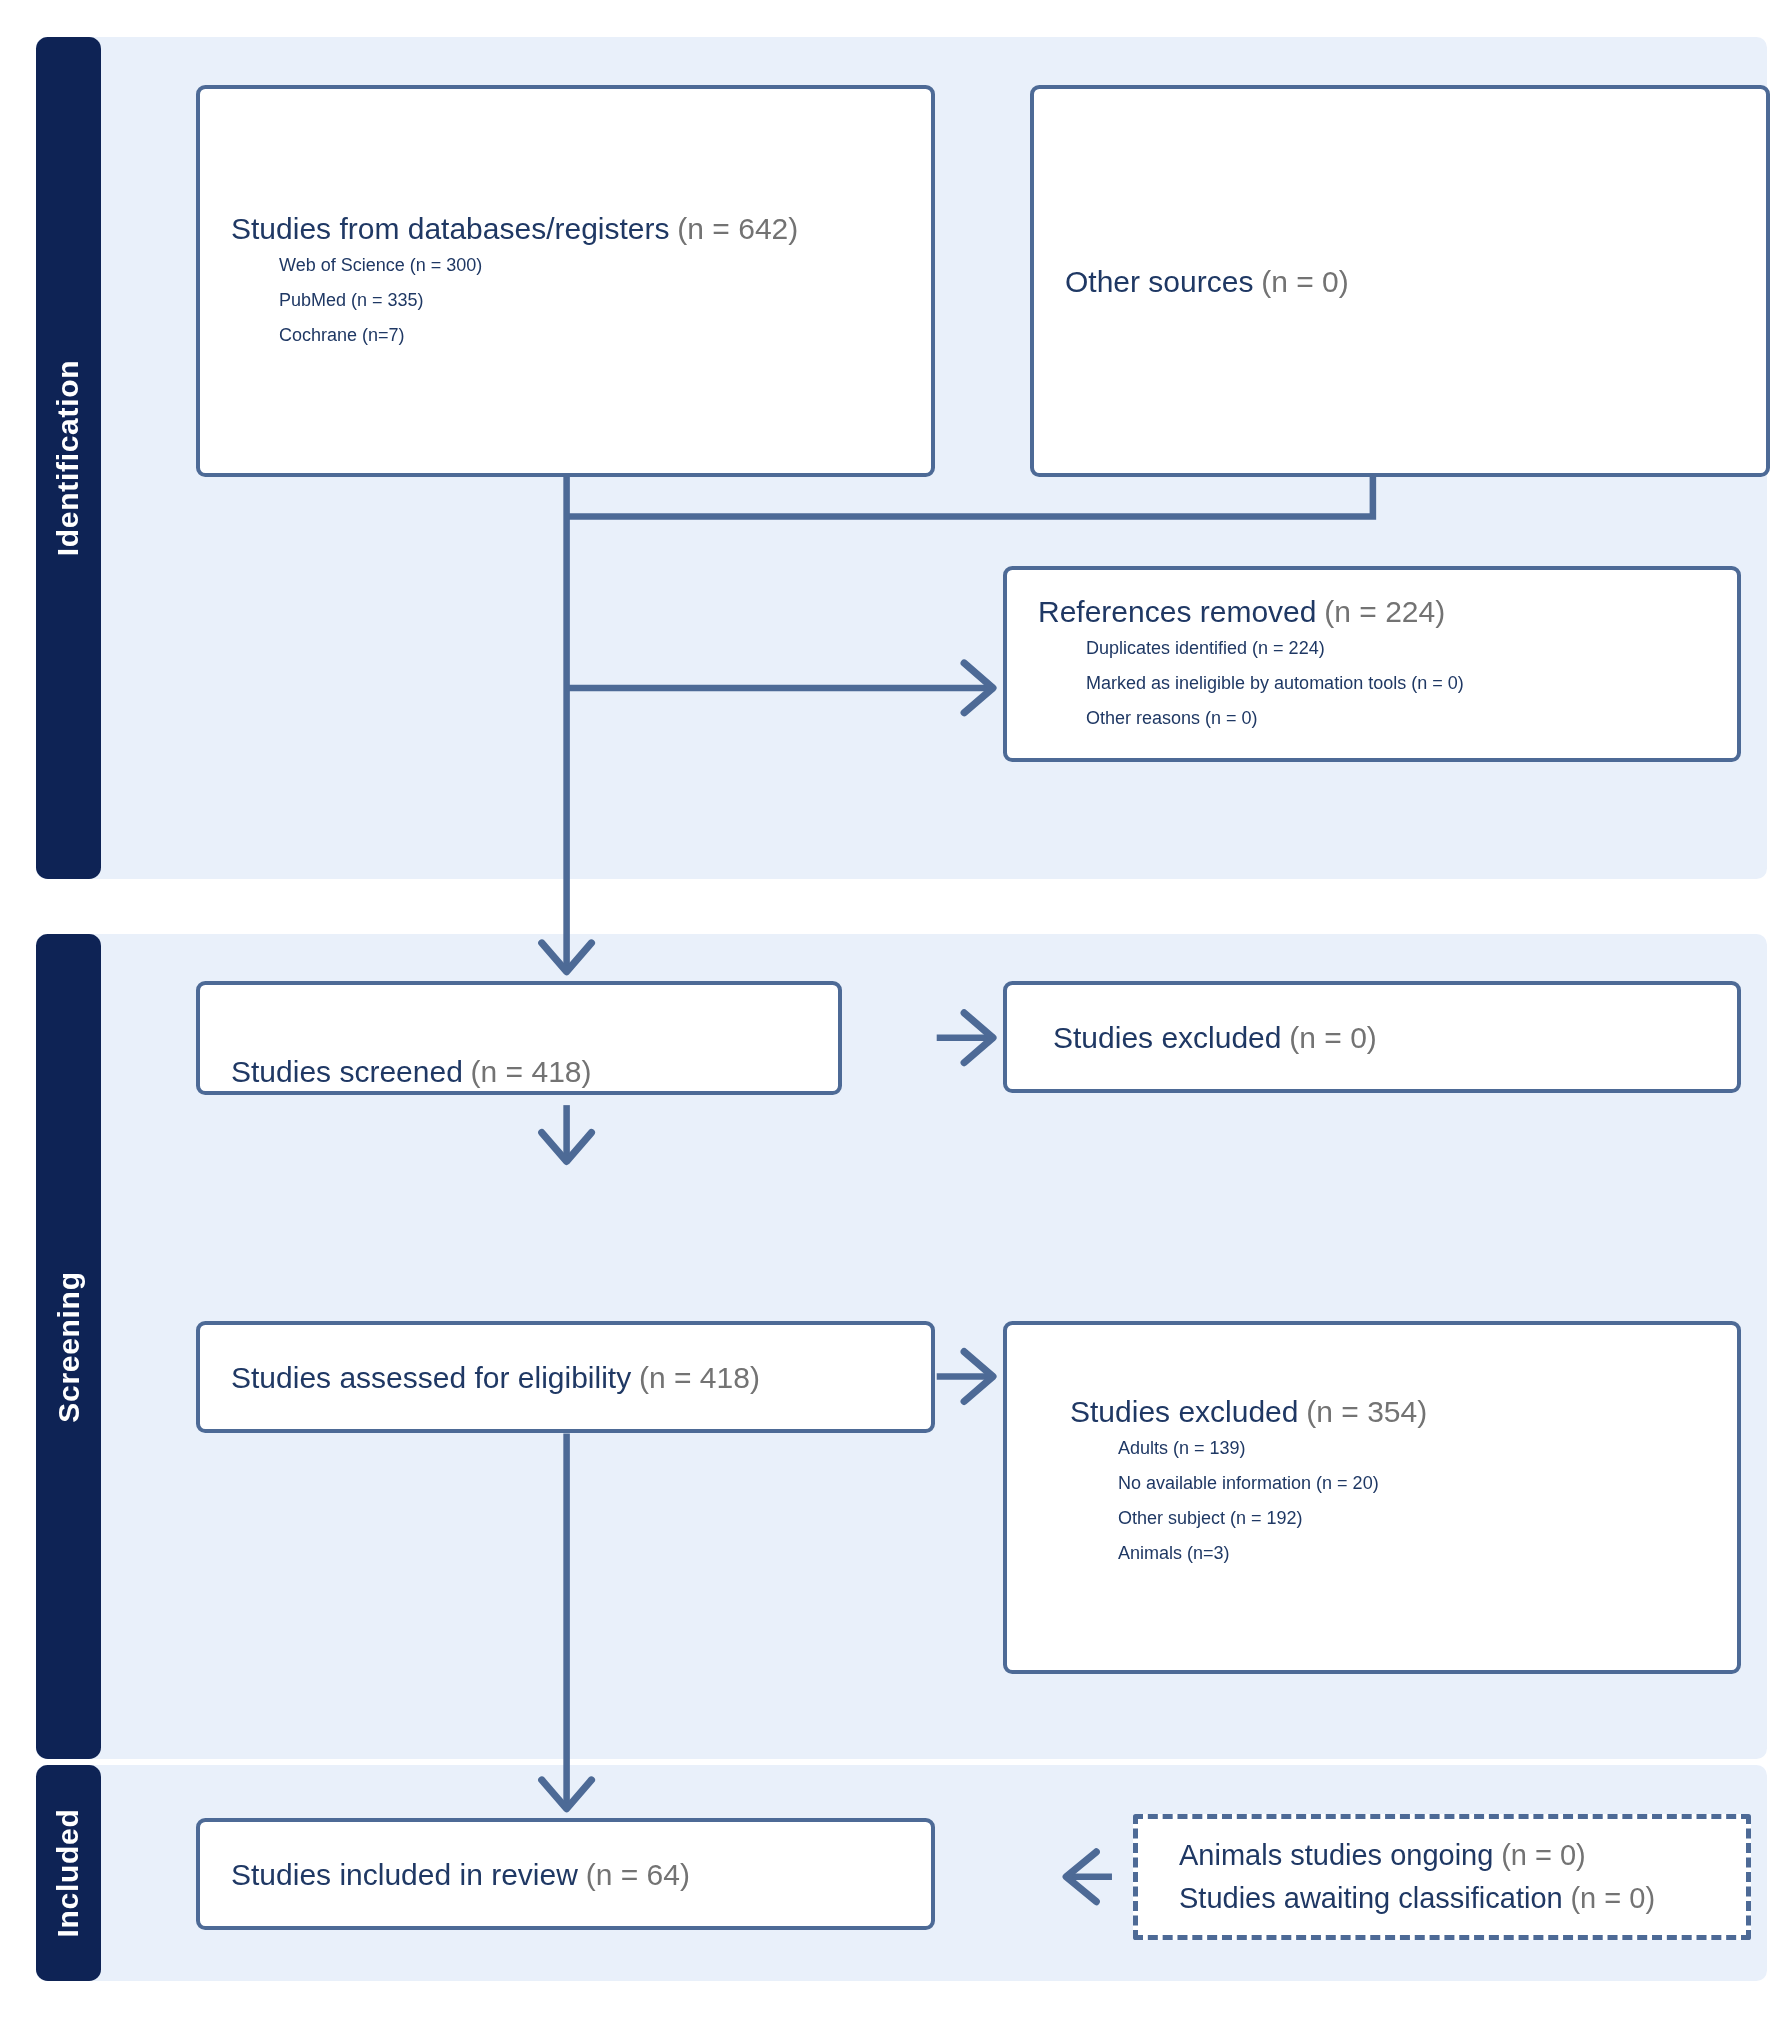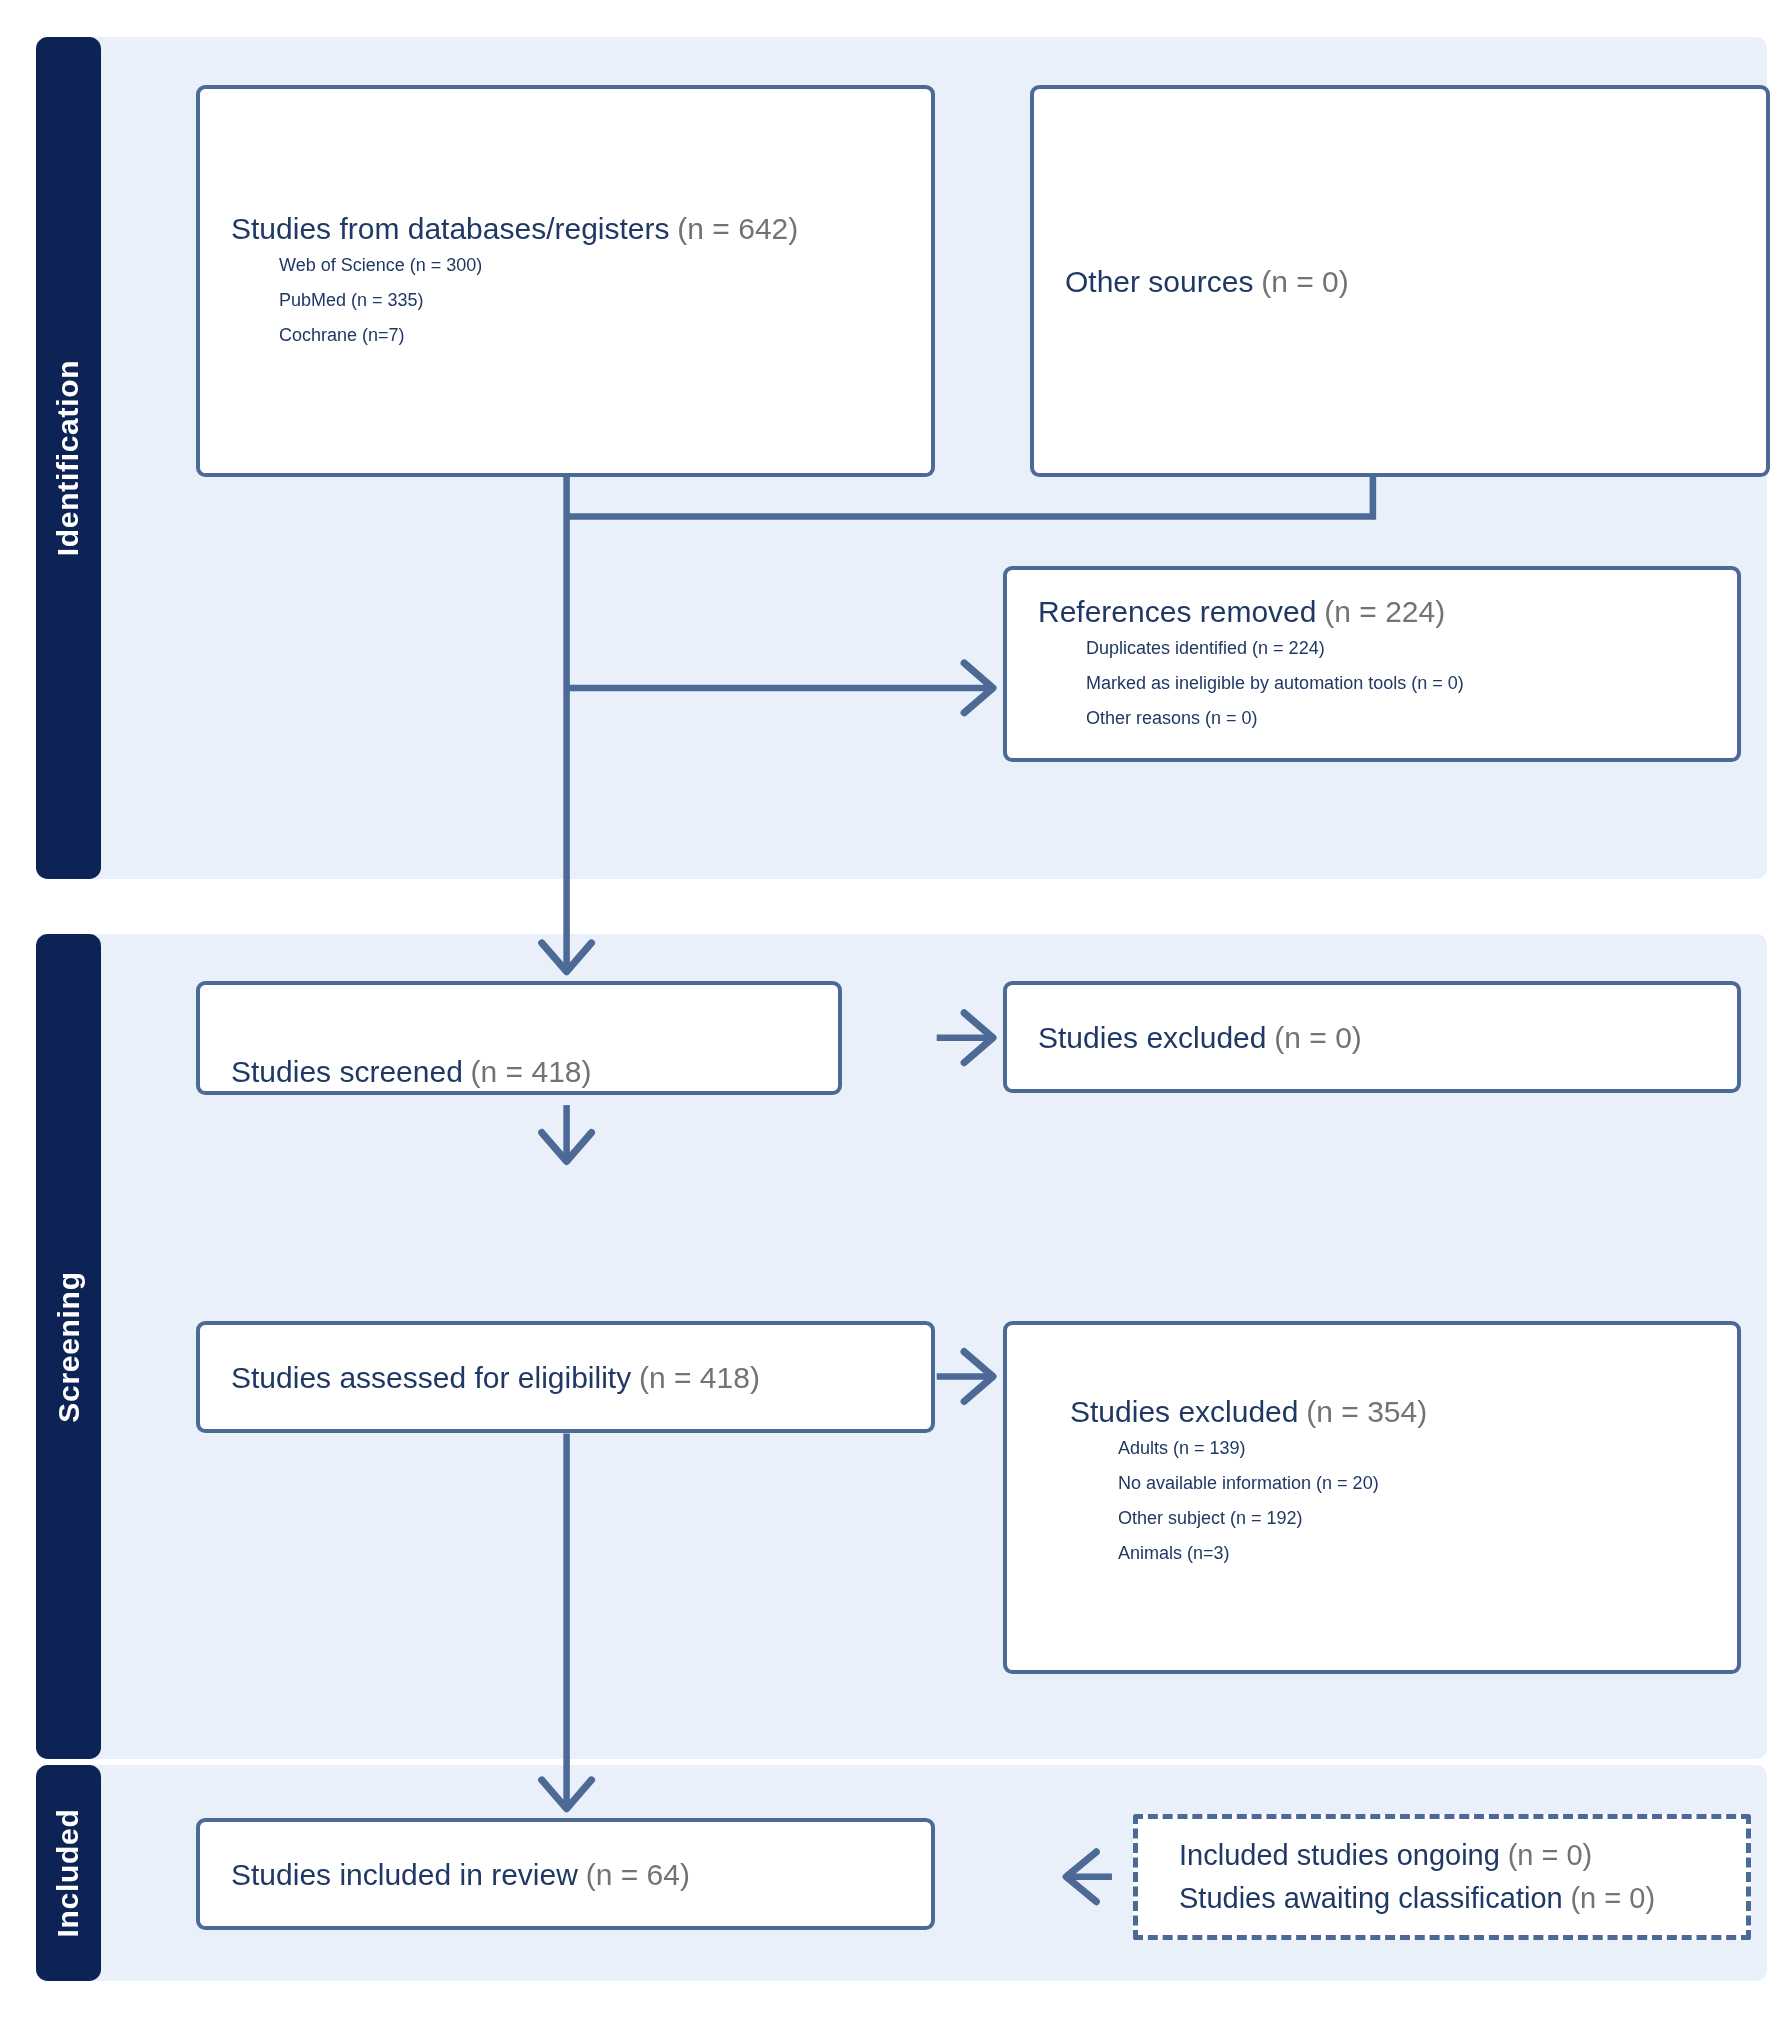--- a/index.html
+++ b/index.html
@@ -112,21 +112,21 @@
       <div class="line sub">Other reasons (n = 0)</div>
     </div>
   </div>
 
   <div class="box" style="left:196px;top:981px;width:646px;height:114px;justify-content:flex-end;">
     <div class="box-content">
       <div class="line title"><span>Studies screened</span><span class="accent">(n = 418)</span></div>
     </div>
   </div>
 
-  <div class="box" style="left:1003px;top:981px;width:738px;height:112px;">
+  <div class="box" style="left:1003px;top:981px;width:738px;height:112px;padding-left:15px;">
     <div class="box-content">
       <div class="line title"><span>Studies excluded</span><span class="accent">(n = 0)</span></div>
     </div>
   </div>
 
   <div class="box" style="left:196px;top:1321px;width:739px;height:112px;">
     <div class="box-content">
       <div class="line title"><span>Studies assessed for eligibility</span><span class="accent">(n = 418)</span></div>
     </div>
   </div>
@@ -142,19 +142,19 @@
   </div>
 
   <div class="box" style="left:196px;top:1818px;width:739px;height:112px;">
     <div class="box-content">
       <div class="line title"><span>Studies included in review</span><span class="accent">(n = 64)</span></div>
     </div>
   </div>
 
   <div class="box dashed" style="left:1133px;top:1814px;width:618px;height:126px;">
     <div class="box-content" style="padding-left:41px;">
-      <div class="line dashline"><span>Included studies ongoing</span><span class="accent">(n = 0)</span></div>
+      <div class="line dashline"><span>Animals studies ongoing</span><span class="accent">(n = 0)</span></div>
       <div class="line dashline"><span>Studies awaiting classification</span><span class="accent">(n = 0)</span></div>
     </div>
   </div>
 
 </div>
 
 
 </body></html>

